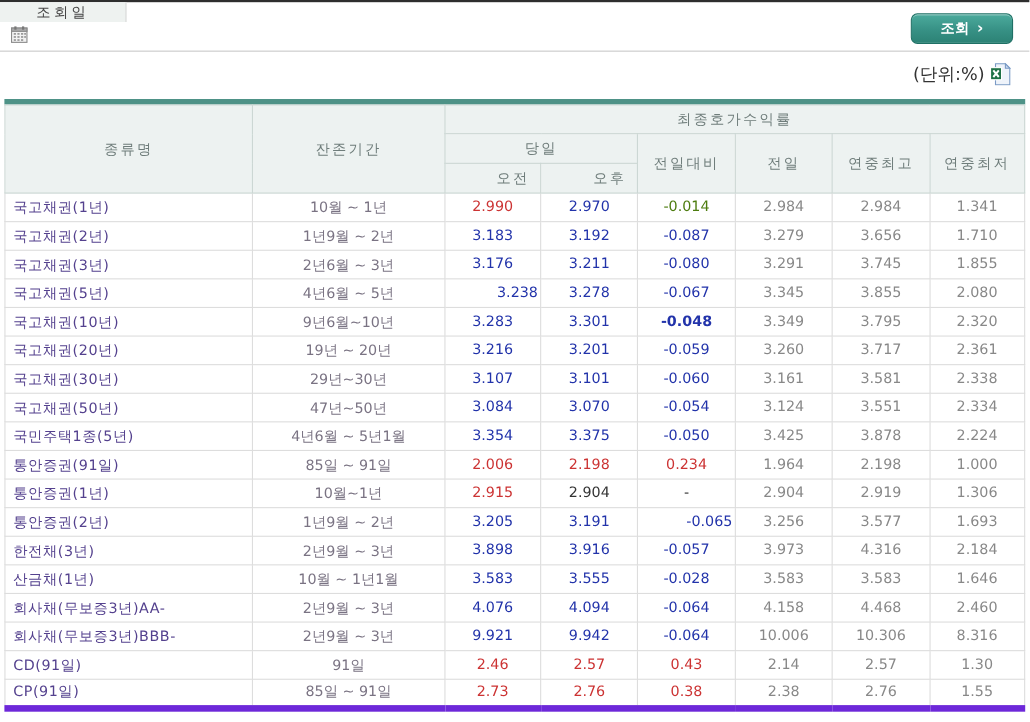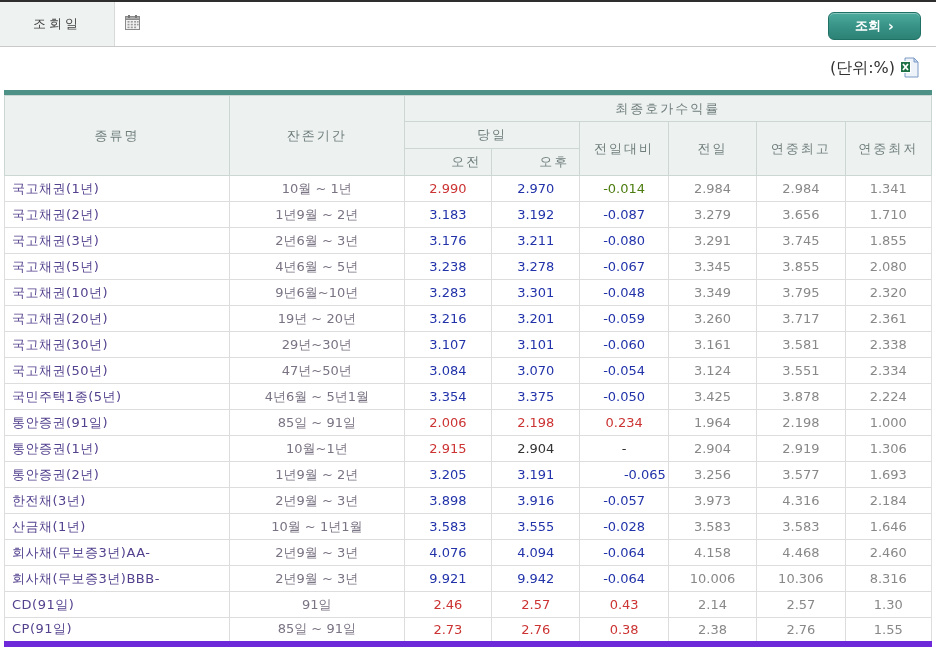--- a/index.html
+++ b/index.html
@@ -7,21 +7,21 @@
   body {
     width:936px; height:656px; background:#fff;
     font-family:"DejaVu Sans","Liberation Sans",sans-serif;
     font-size:13px; color:#333; overflow:hidden;
   }
 
   
   .topbar {
     position:relative; height:47px;
     border-top:2px solid #2e2e2e; border-bottom:1px solid #c9c9c9;
-    display:flex; align-items:stretch; background:#fff;
+    display:flex; align-items:stretch; background:#fff;flex-direction:column;
   }
   .topbar-label {
     width:115px; background:#eef2f0; border-right:1px solid #d9d9d9;
     display:flex; align-items:center; justify-content:center;
     color:#444; letter-spacing:3px;
   }
   .topbar-main { flex:1; display:flex; align-items:center; }
   .date-input {
     margin-left:22px; width:130px; height:24px;
     border:1px solid #a9b4b4; text-align:center;
@@ -176,33 +176,33 @@
     <td style="color: rgb(34, 51, 170);">3.176</td>
     <td style="color: rgb(34, 51, 170);">3.211</td>
     <td style="color: rgb(34, 51, 170);">-0.080</td>
     <td>3.291</td>
     <td>3.745</td>
     <td>1.855</td>
   </tr>
         <tr>
     <td class="name">국고채권(5년)</td>
     <td class="period">4년6월 ~ 5년</td>
-    <td style="color: rgb(34, 51, 170);">3.238</td>
+    <td style="color: rgb(34, 51, 170); text-align: right;">3.238</td>
     <td style="color: rgb(34, 51, 170);">3.278</td>
     <td style="color: rgb(34, 51, 170);">-0.067</td>
     <td>3.345</td>
     <td>3.855</td>
     <td>2.080</td>
   </tr>
         <tr>
     <td class="name">국고채권(10년)</td>
     <td class="period">9년6월~10년</td>
     <td style="color: rgb(34, 51, 170);">3.283</td>
     <td style="color: rgb(34, 51, 170);">3.301</td>
-    <td style="color: rgb(34, 51, 170);">-0.048</td>
+    <td style="color: rgb(34, 51, 170); font-weight: bold;">-0.048</td>
     <td>3.349</td>
     <td>3.795</td>
     <td>2.320</td>
   </tr>
         <tr>
     <td class="name">국고채권(20년)</td>
     <td class="period">19년 ~ 20년</td>
     <td style="color: rgb(34, 51, 170);">3.216</td>
     <td style="color: rgb(34, 51, 170);">3.201</td>
     <td style="color: rgb(34, 51, 170);">-0.059</td>

